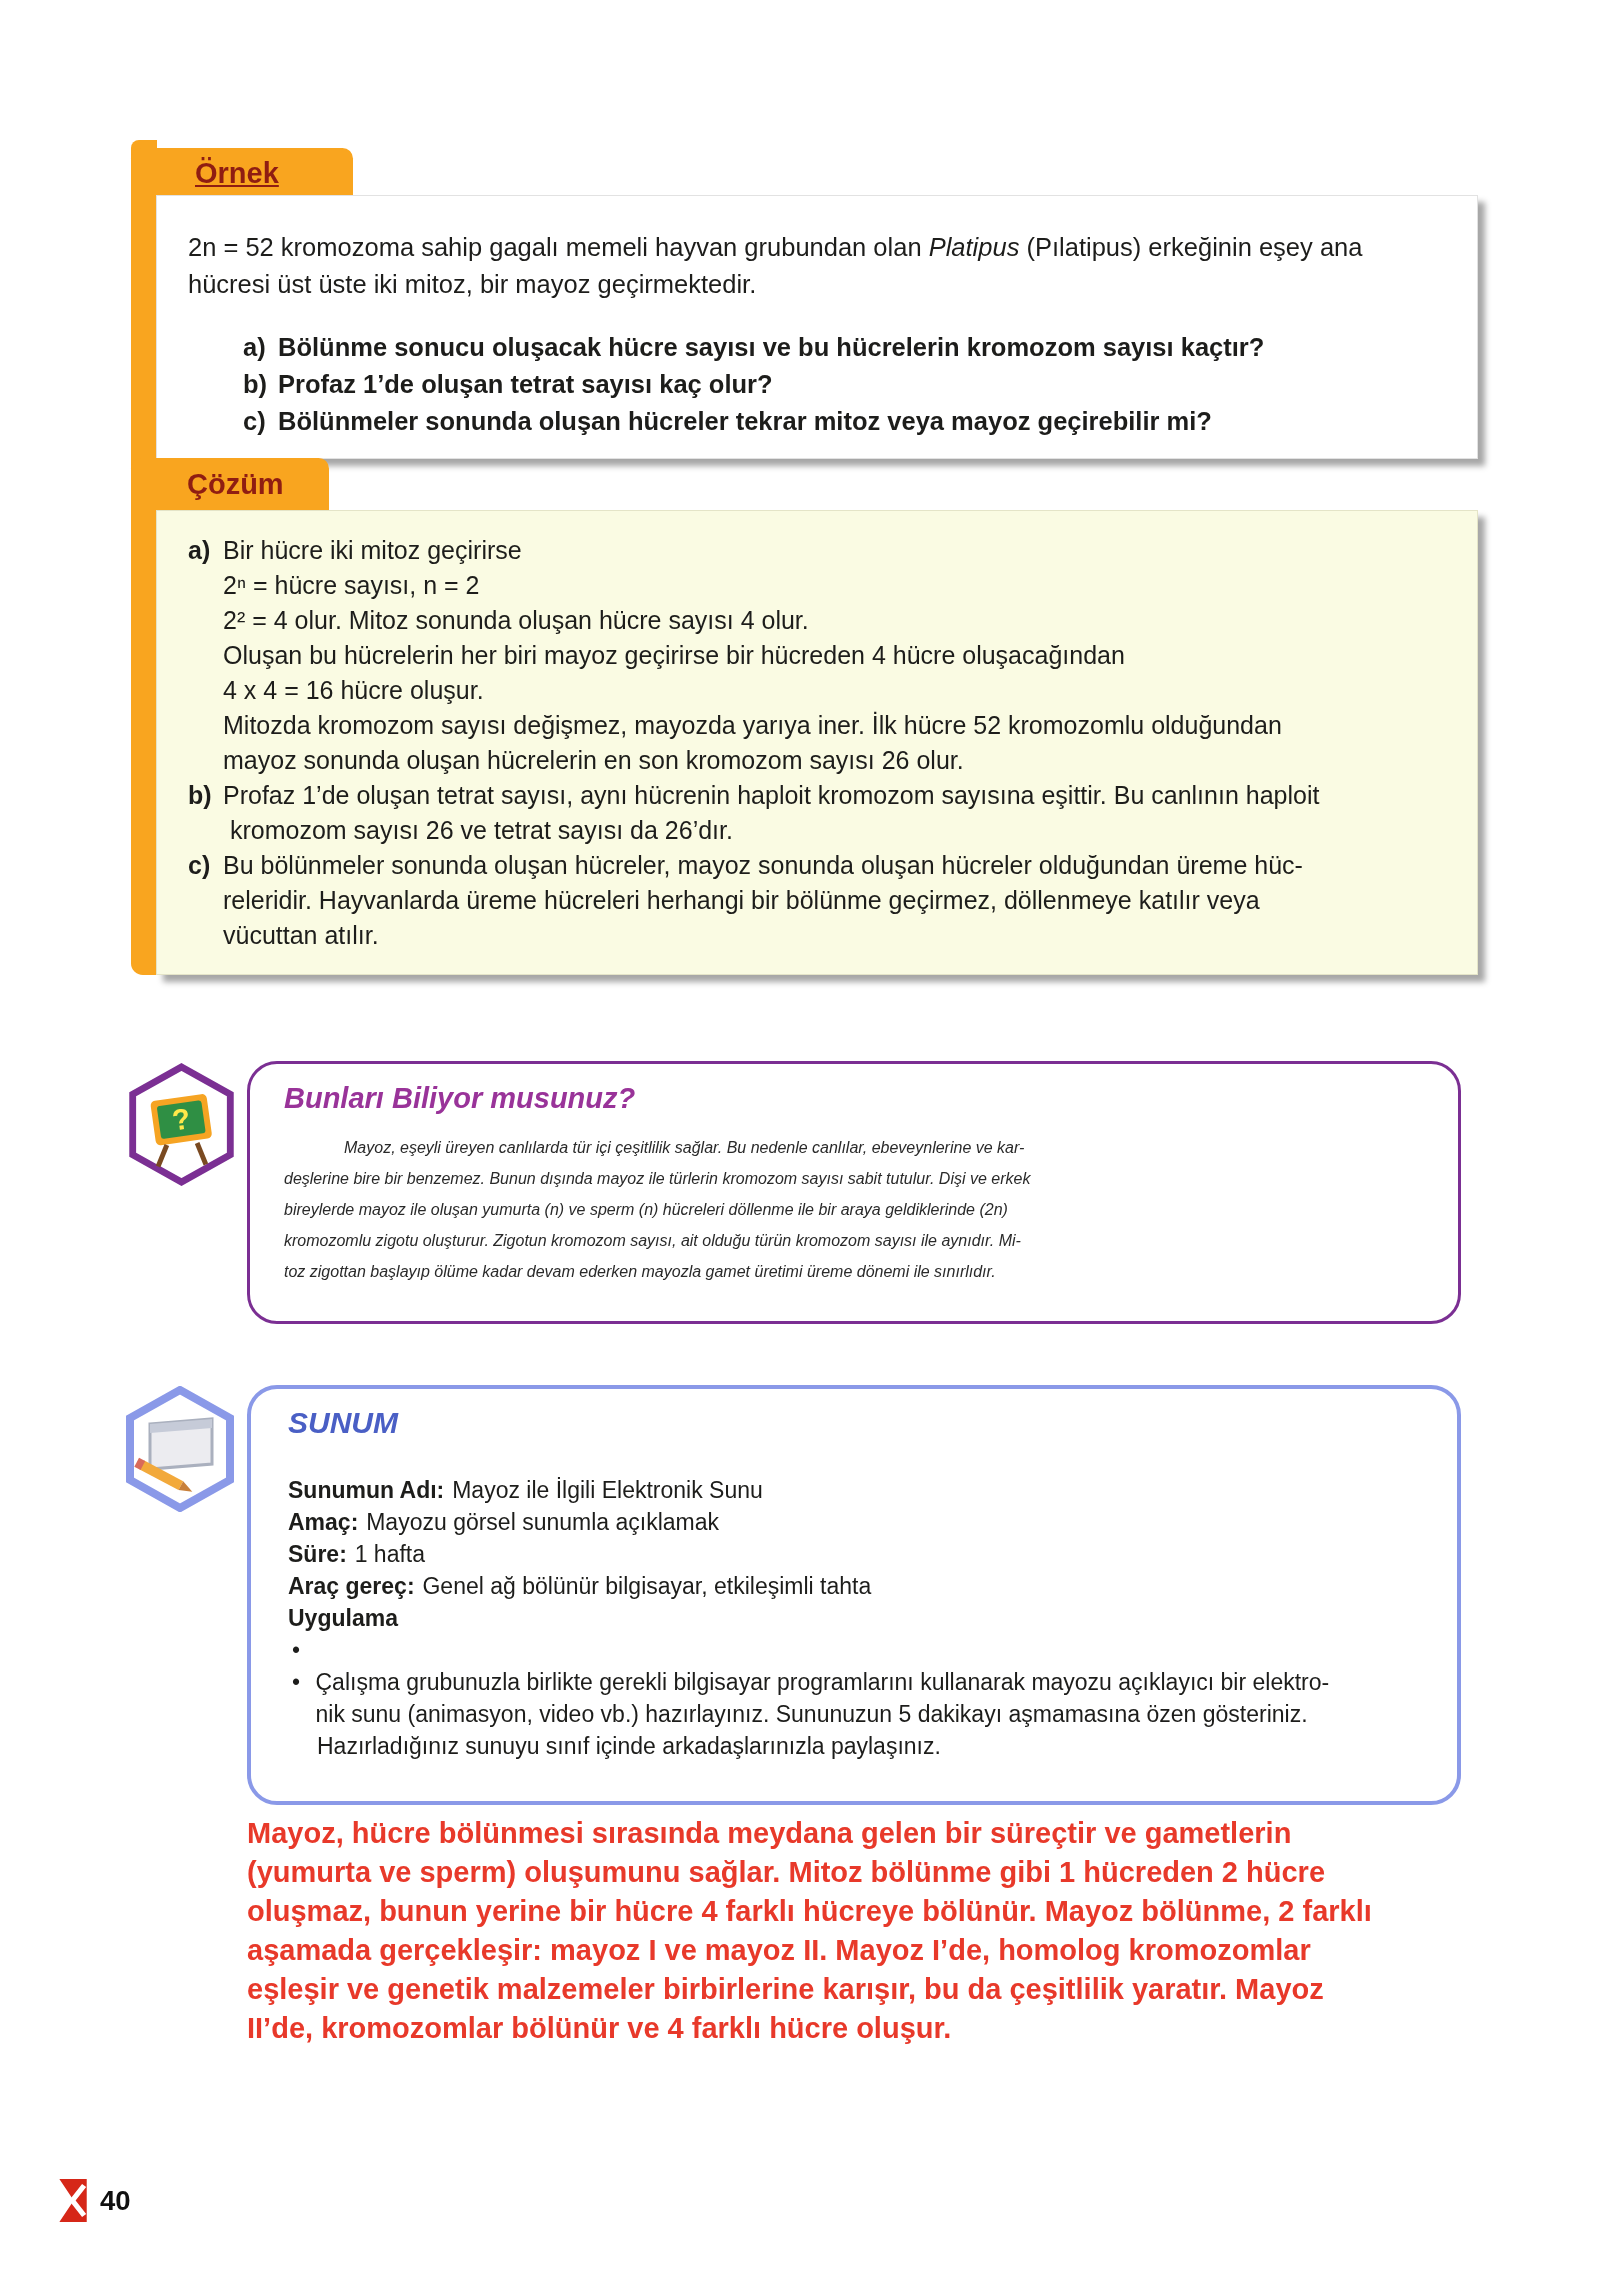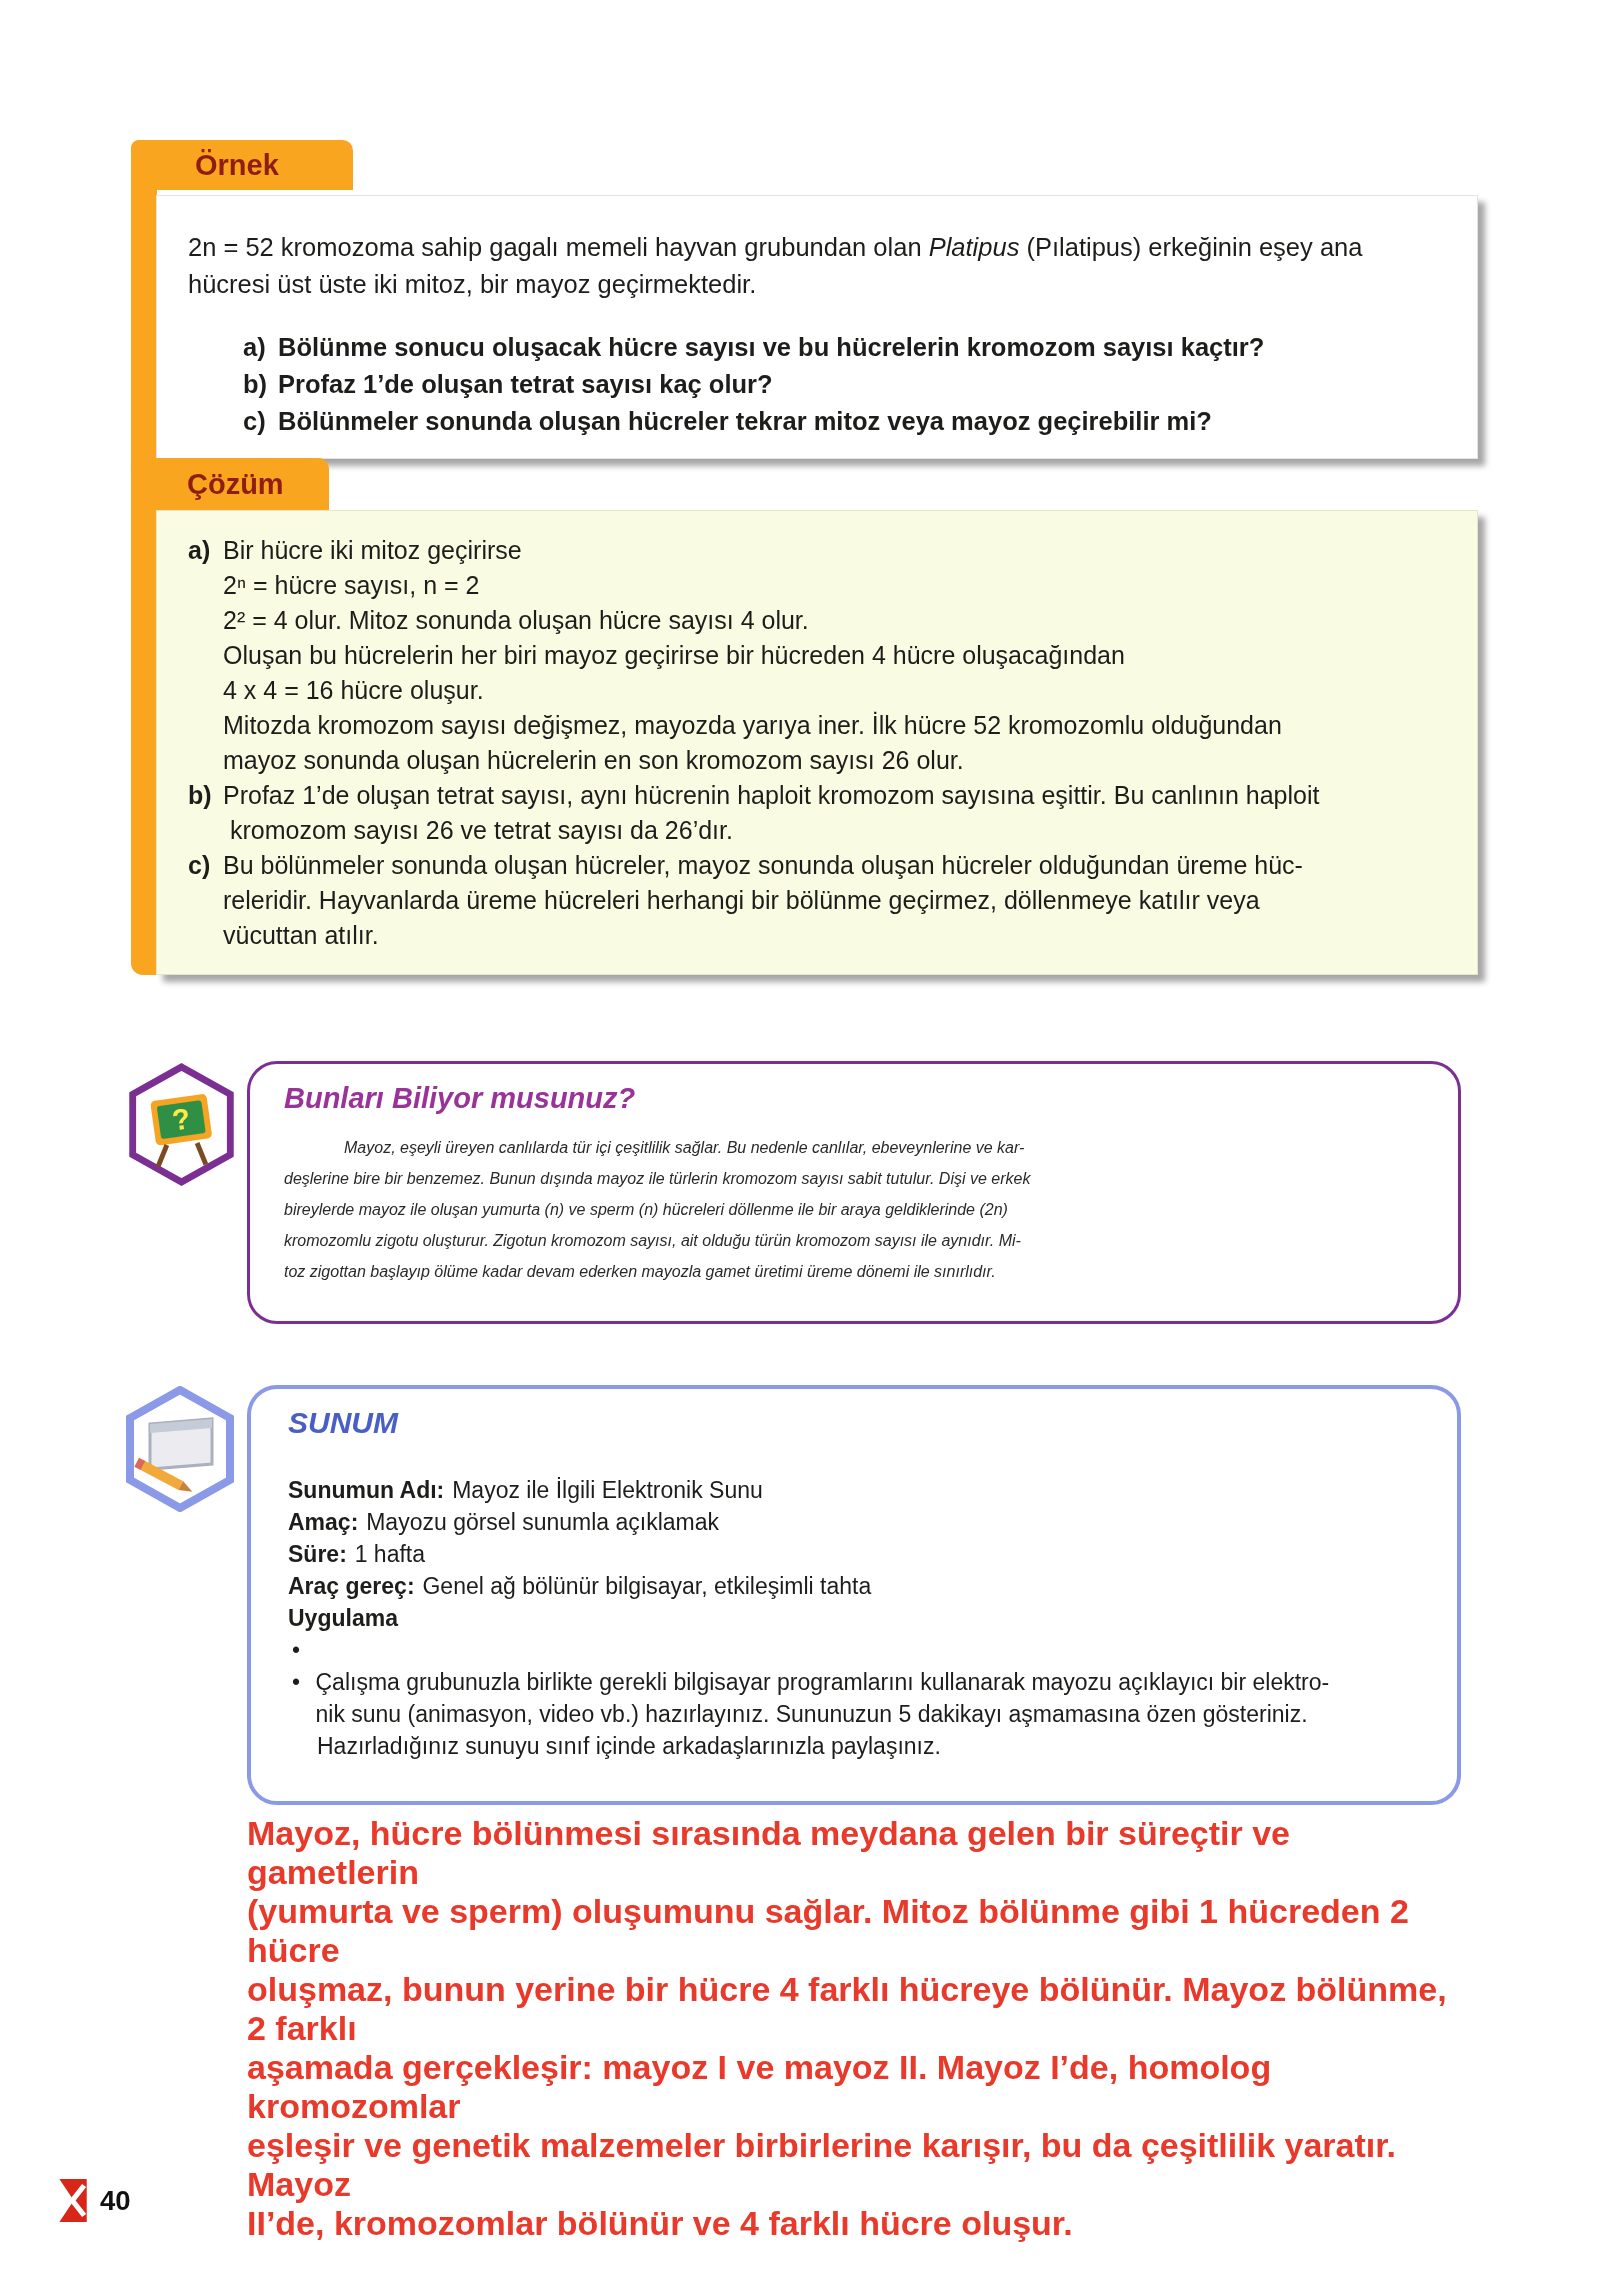--- a/index.html
+++ b/index.html
@@ -11,21 +11,21 @@
 
   
   .orange-bar {
     position:absolute; left:131px; top:140px; width:26px; height:835px;
     background:#F9A51F; border-radius:7.9px 0 0 11.8px;
   }
   .section-label {
     position:absolute; background:#F9A51F; border-radius:10.5px 10.5px 0 0;
     display:flex; align-items:center; font-weight:bold; font-size:29px; color:#8F1D12;
   }
-  .ornek-label { left:131px; top:140px; width:222px; height:50px; padding-left:64px; }
+  .ornek-label { left:131px; top:148px; width:222px; height:50px; padding-left:64px;text-decoration:underline; }
   .cozum-label { left:131px; top:458px; width:198px; height:52px; padding-left:56px; }
 
   
   .example-box {
     position:absolute; left:156px; top:195px; width:1322px; height:264px;
     background:#ffffff; border:1.3px solid #e2e2e2;
     box-shadow:7.2px 7.2px 5.9px rgba(0,0,0,0.35);
     padding:33px 39px 0 31px;
   }
   .intro { font-size:25.5px; line-height:37px; max-width:1230px; margin-bottom:26px; }
@@ -72,21 +72,21 @@
   .sonuc-final { padding-left:29px; }
 
   
   .hex { position:absolute; }
   .hex-purple { left:122px; top:1063px; }
   .hex-blue  { left:119px; top:1386px; }
 
   
   .conclusion {
     position:absolute; left:247px; top:1814px; width:1218px;
-    font-weight:bold; font-size:34px; line-height:39px; color:#E8392A;
+    font-weight:bold; font-size:29px; line-height:39px; color:#E8392A;
     white-space:pre-line;
   }
 
   
   .pagefoot { position:absolute; left:58px; top:2179px; display:flex; align-items:center; gap:7.9px; }
   .pagenum { font-size:27.5px; font-weight:bold; color:#101010; }
 </style>
 </head>
 <body>
 

